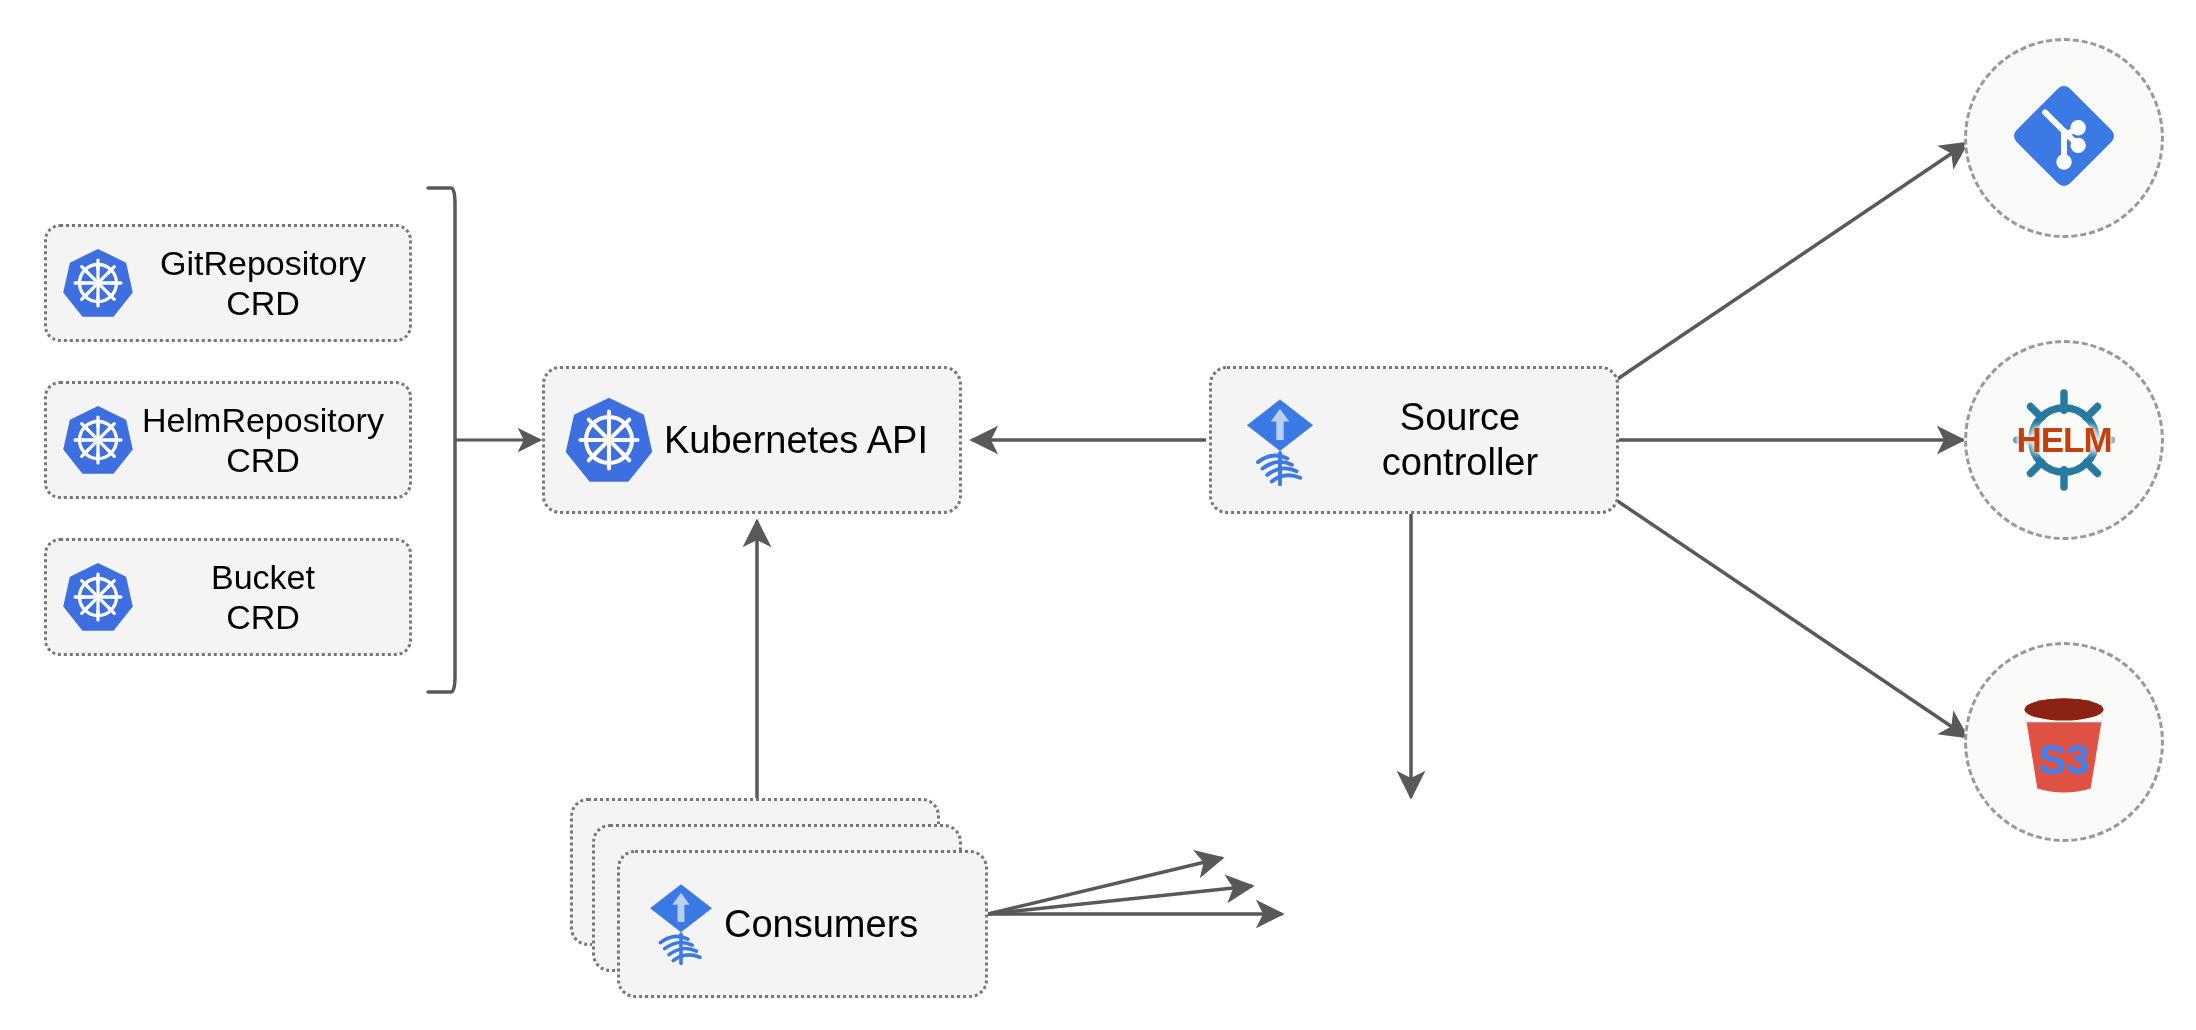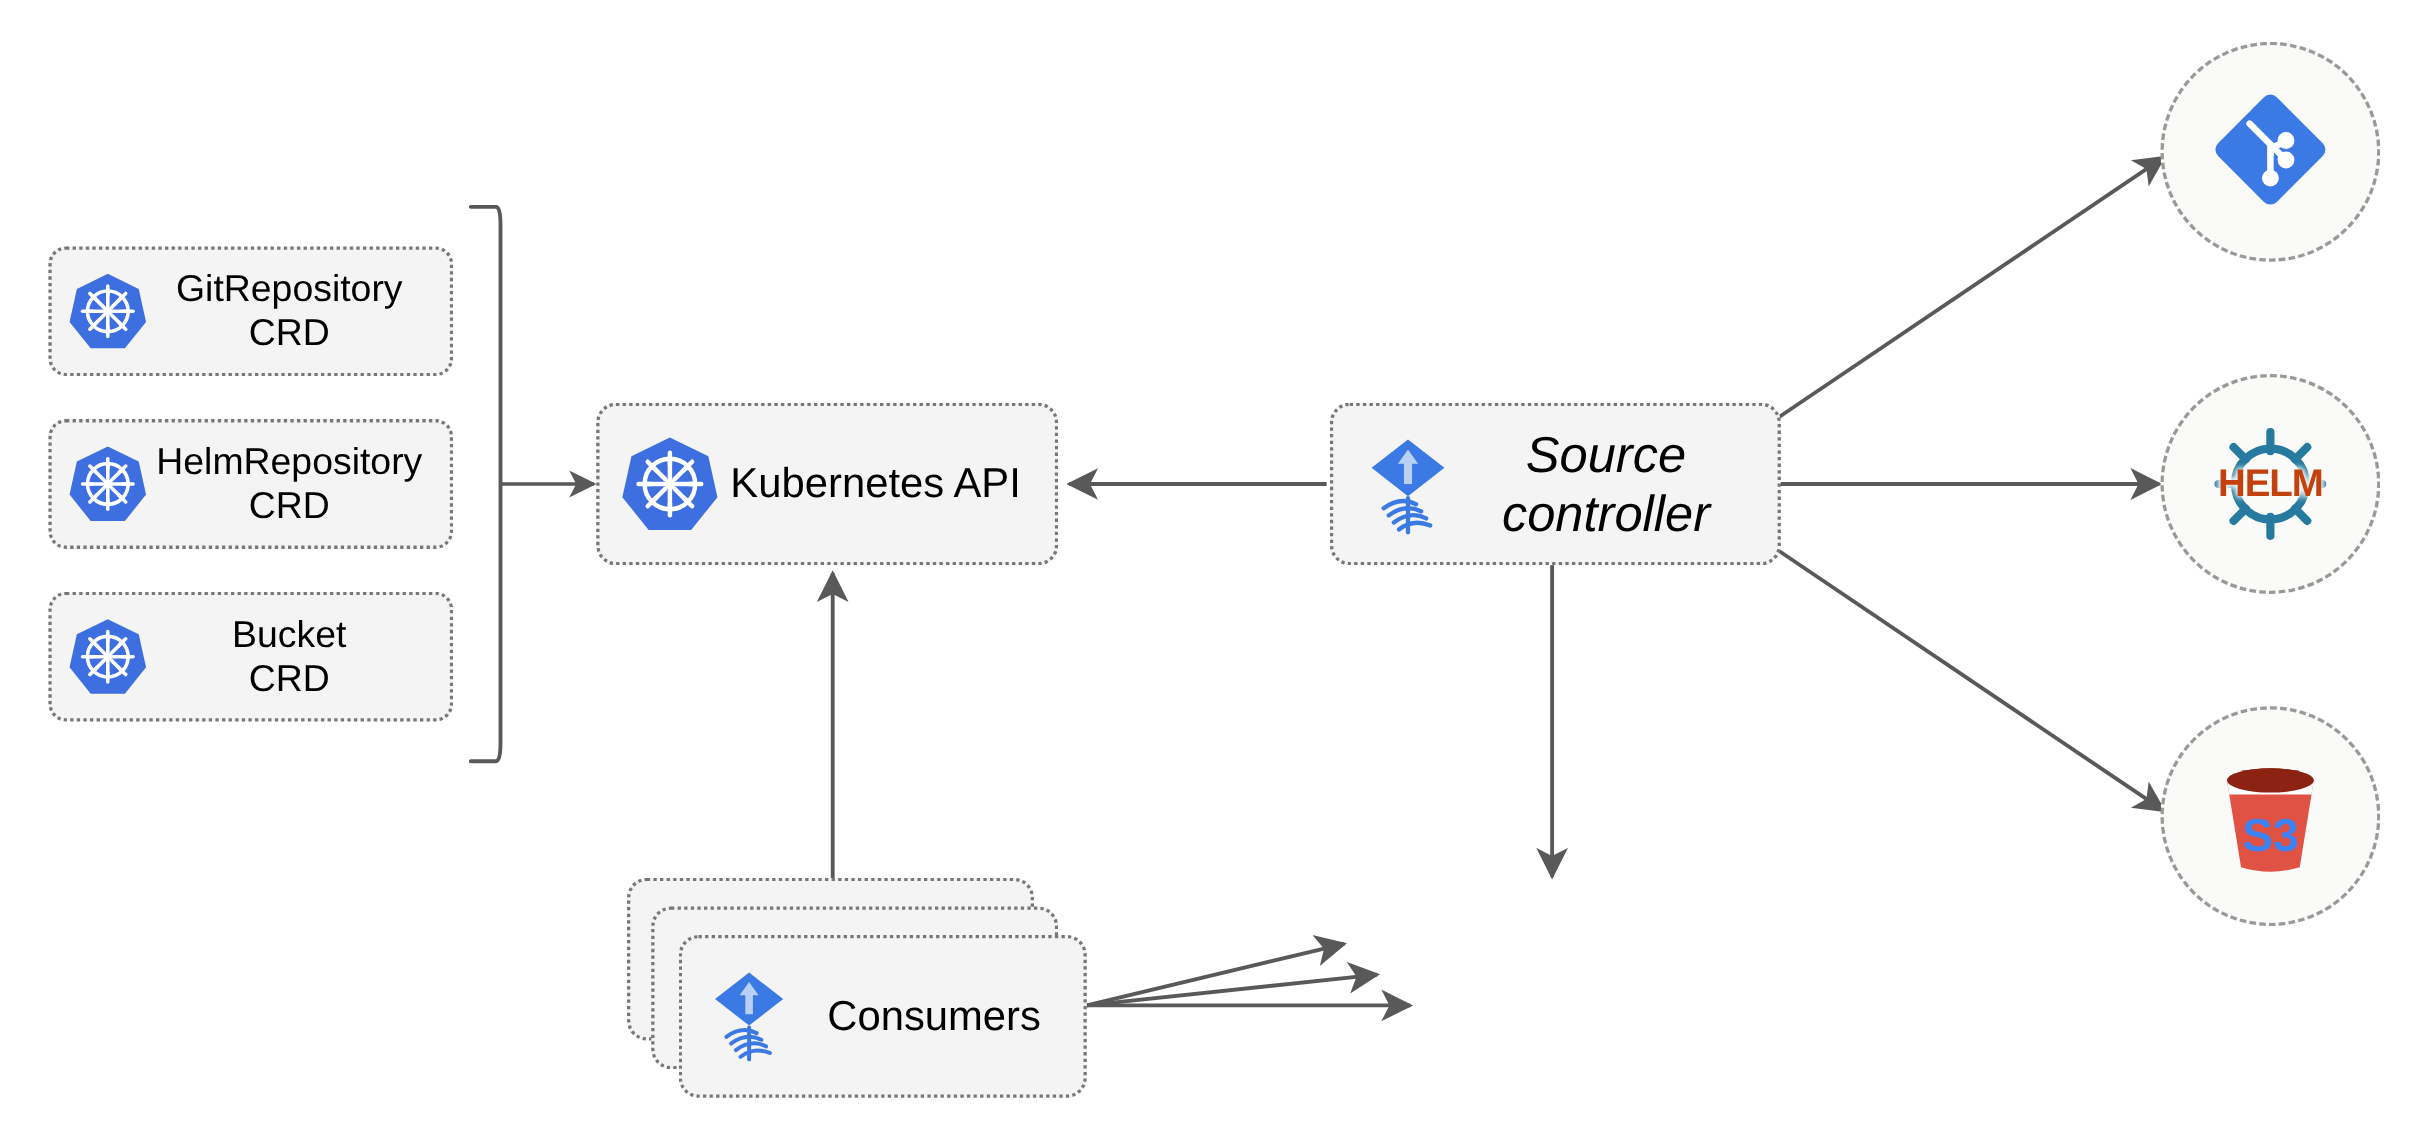--- a/index.html
+++ b/index.html
@@ -66,21 +66,20 @@
     position: absolute;
     box-sizing: border-box;
     background: #f4f4f4;
     border: 3px dotted #777777;
     border-radius: 18px;
   }
   .stack .card.front {
     display: flex;
     align-items: center;
     z-index: 3;
-    gap: 28px;
   }
   .stack .card.mid  { z-index: 2; }
   .stack .card.back { z-index: 1; }
 
   
   .circle-node {
     position: absolute;
     box-sizing: border-box;
     border: 3px dashed #999999;
     border-radius: 50%;
@@ -271,21 +270,21 @@
         <path d="M50 16 L60 30 L54 30 L54 50 L46 50 L46 30 L40 30 Z" fill="#b8d0f4"></path>
         <g stroke="#3b7ae4" stroke-width="4.2" fill="none" stroke-linecap="round">
           <path d="M26 74 Q 42 62 58 70"></path>
           <path d="M31 81 Q 47 69 63 77"></path>
           <path d="M36 88 Q 52 76 68 84"></path>
           <path d="M41 95 Q 55 84 72 91"></path>
           <path d="M50 64 L 50 98"></path>
         </g>
       </svg>
     </span>
-    <span class="node-label" style="font-size:46px;font-style:italic;">Source
+    <span class="node-label" style="font-size:38px;">Source
 controller</span>
   </div>
 
   <div class="stack" style="left:570px; top:798px; width:420px; height:200px;">
     <div class="card back" style="left:0px; top:0px; width:370px; height:148px;"></div>
     <div class="card mid" style="left:22px; top:26px; width:370px; height:148px;"></div>
     <div class="card front" style="left:47px; top:52px; width:371px; height:148px; padding:0 12px 0 18px;">
       <span class="icon-slot">
         <svg width="86" height="86" viewBox="0 0 100 100" xmlns="http://www.w3.org/2000/svg">
           <polygon points="50,6 86,34 50,62 14,34" fill="#3b7ae4"></polygon>

